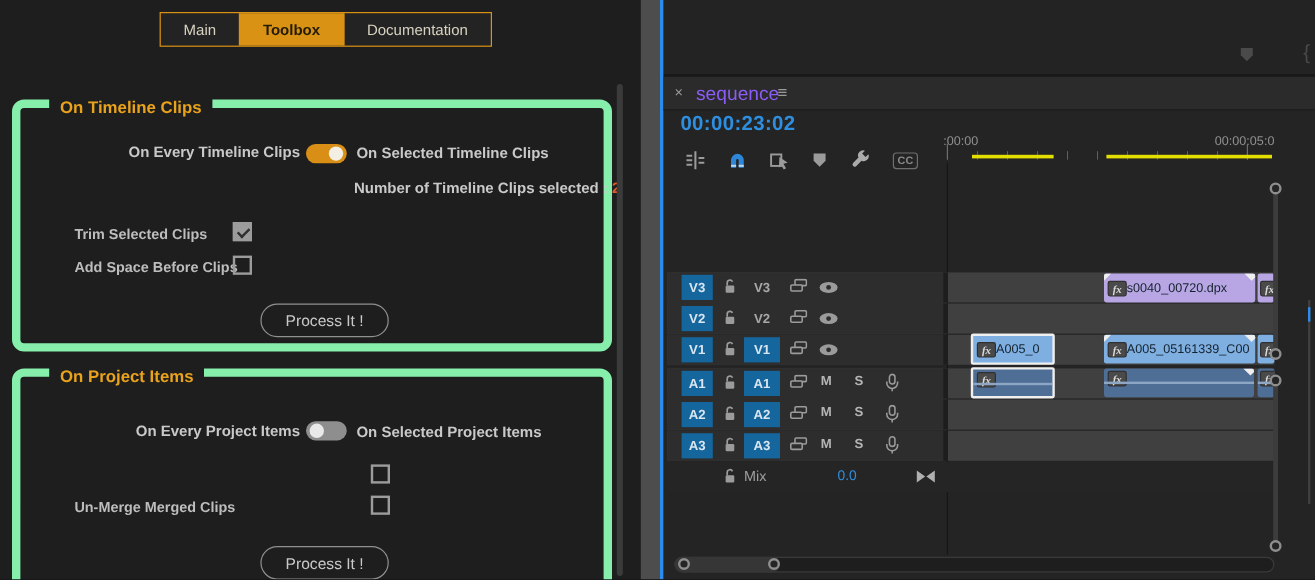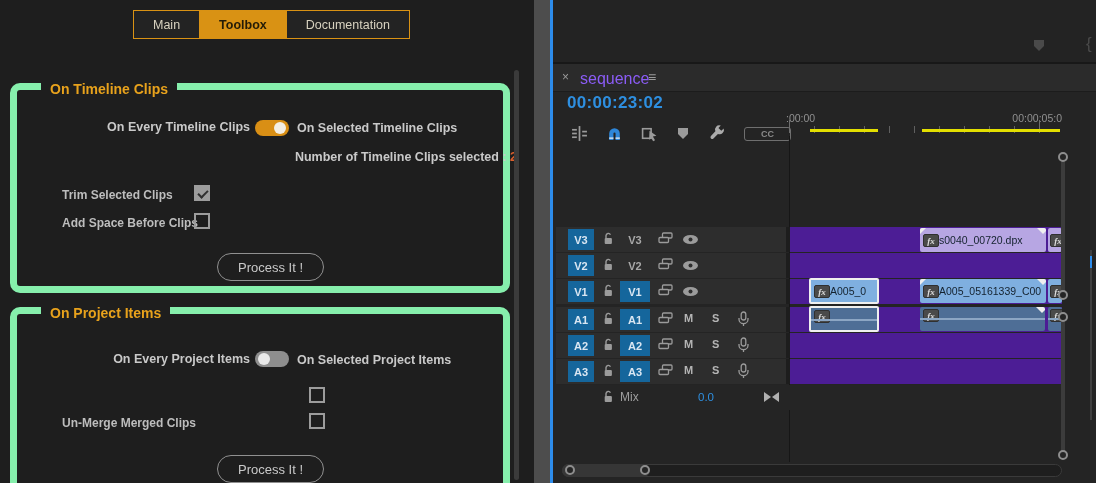--- a/index.html
+++ b/index.html
@@ -44,21 +44,21 @@
   .tltabbar{position:absolute;left:553px;top:64px;width:543px;height:28px;background:#2B2B2B;border-bottom:1px solid #1C1C1C}
   .timecode{position:absolute;left:567px;top:93px;font-size:17px;font-weight:700;color:#2E8FE0;letter-spacing:.3px}
 
   .rul-lab{position:absolute;top:112px;font-size:10.5px;color:#909090;white-space:nowrap}
   .ticks{position:absolute;left:789px;top:126px;width:273px;height:7px;
          background:repeating-linear-gradient(90deg,#606060 0 1px,transparent 1px 25px)}
   .talltick{position:absolute;top:120px;width:1px;height:13px;background:#6E6E6E}
   .wa{position:absolute;top:129px;height:3px;background:#E3DF00}
   .zeroline{position:absolute;left:789px;top:136px;width:1px;height:326px;background:#161616}
 
-  .trow{position:absolute;left:556px;width:506px;height:25px;background:#4c1d95}
+  .trow{position:absolute;left:556px;width:506px;height:25px;background:#404040}
   .hdr{position:absolute;left:0;top:0;width:230px;height:25px;background:#2D2D2D}
   .gapstrip{position:absolute;left:230px;top:0;width:4px;height:25px;background:#1D1D1D}
   .src,.tname{position:absolute;top:2px;width:26px;height:21px;display:flex;align-items:center;justify-content:center;
       font-size:11px;font-weight:600;color:#A8A8A8;cursor:pointer}
   .src{left:12px;background:#15669C;color:#D9E6F2}
   .tname{left:64px;width:30px}
   .tname.blue{background:#15669C;color:#D9E6F2}
   .ico{position:absolute;cursor:pointer;line-height:0}
   .ms{position:absolute;top:5px;font-size:11px;font-weight:600;color:#B5B5B5;cursor:pointer}
   .mixrow{position:absolute;left:556px;top:385px;width:506px;height:25px;background:#252525}
@@ -179,21 +179,21 @@
   <span class="ico" style="left:676px;top:126px">
     <svg width="14" height="14" viewBox="0 0 14 14">
         <path d="M2 2 h10 v6 l-5 5 -5 -5 z" fill="#9B9B9B"></path>
       </svg>
   </span>
   <span class="ico" style="left:709px;top:124px">
     <svg width="17" height="17" viewBox="0 0 16 16">
       <path d="M13.8 4.2 a4 4 0 0 1 -5.4 5.1 L4.2 13.6 a1.7 1.7 0 0 1 -2.4 -2.4 L6 6.9 a4 4 0 0 1 5.1 -5.4 L8.9 3.7 l2.7 2.7 z" fill="#ABABAB"></path>
       </svg>
   </span>
-  <span class="ico" style="left:744px;top:127px;border:1.5px solid #6F6F6F;border-radius:3px;padding:1px 16px;
+  <span class="ico" style="left:744px;top:127px;border:1.5px solid #6F6F6F;border-radius:3px;padding:1px 3px;
         font-size:9px;font-weight:700;color:#8A8A8A;line-height:10px">CC</span>
 
   <span class="rul-lab" style="left:786px">:00:00</span>
   <span class="rul-lab" style="left:1008px;width:54px;text-align:right">00:00:05:0</span>
   <div class="ticks"></div>
   <div class="talltick" style="left:789px"></div>
   <div class="talltick" style="left:1039px"></div>
   <div class="wa" style="left:810px;width:68px"></div>
   <div class="wa" style="left:922px;width:138px"></div>
   <div class="zeroline"></div>

